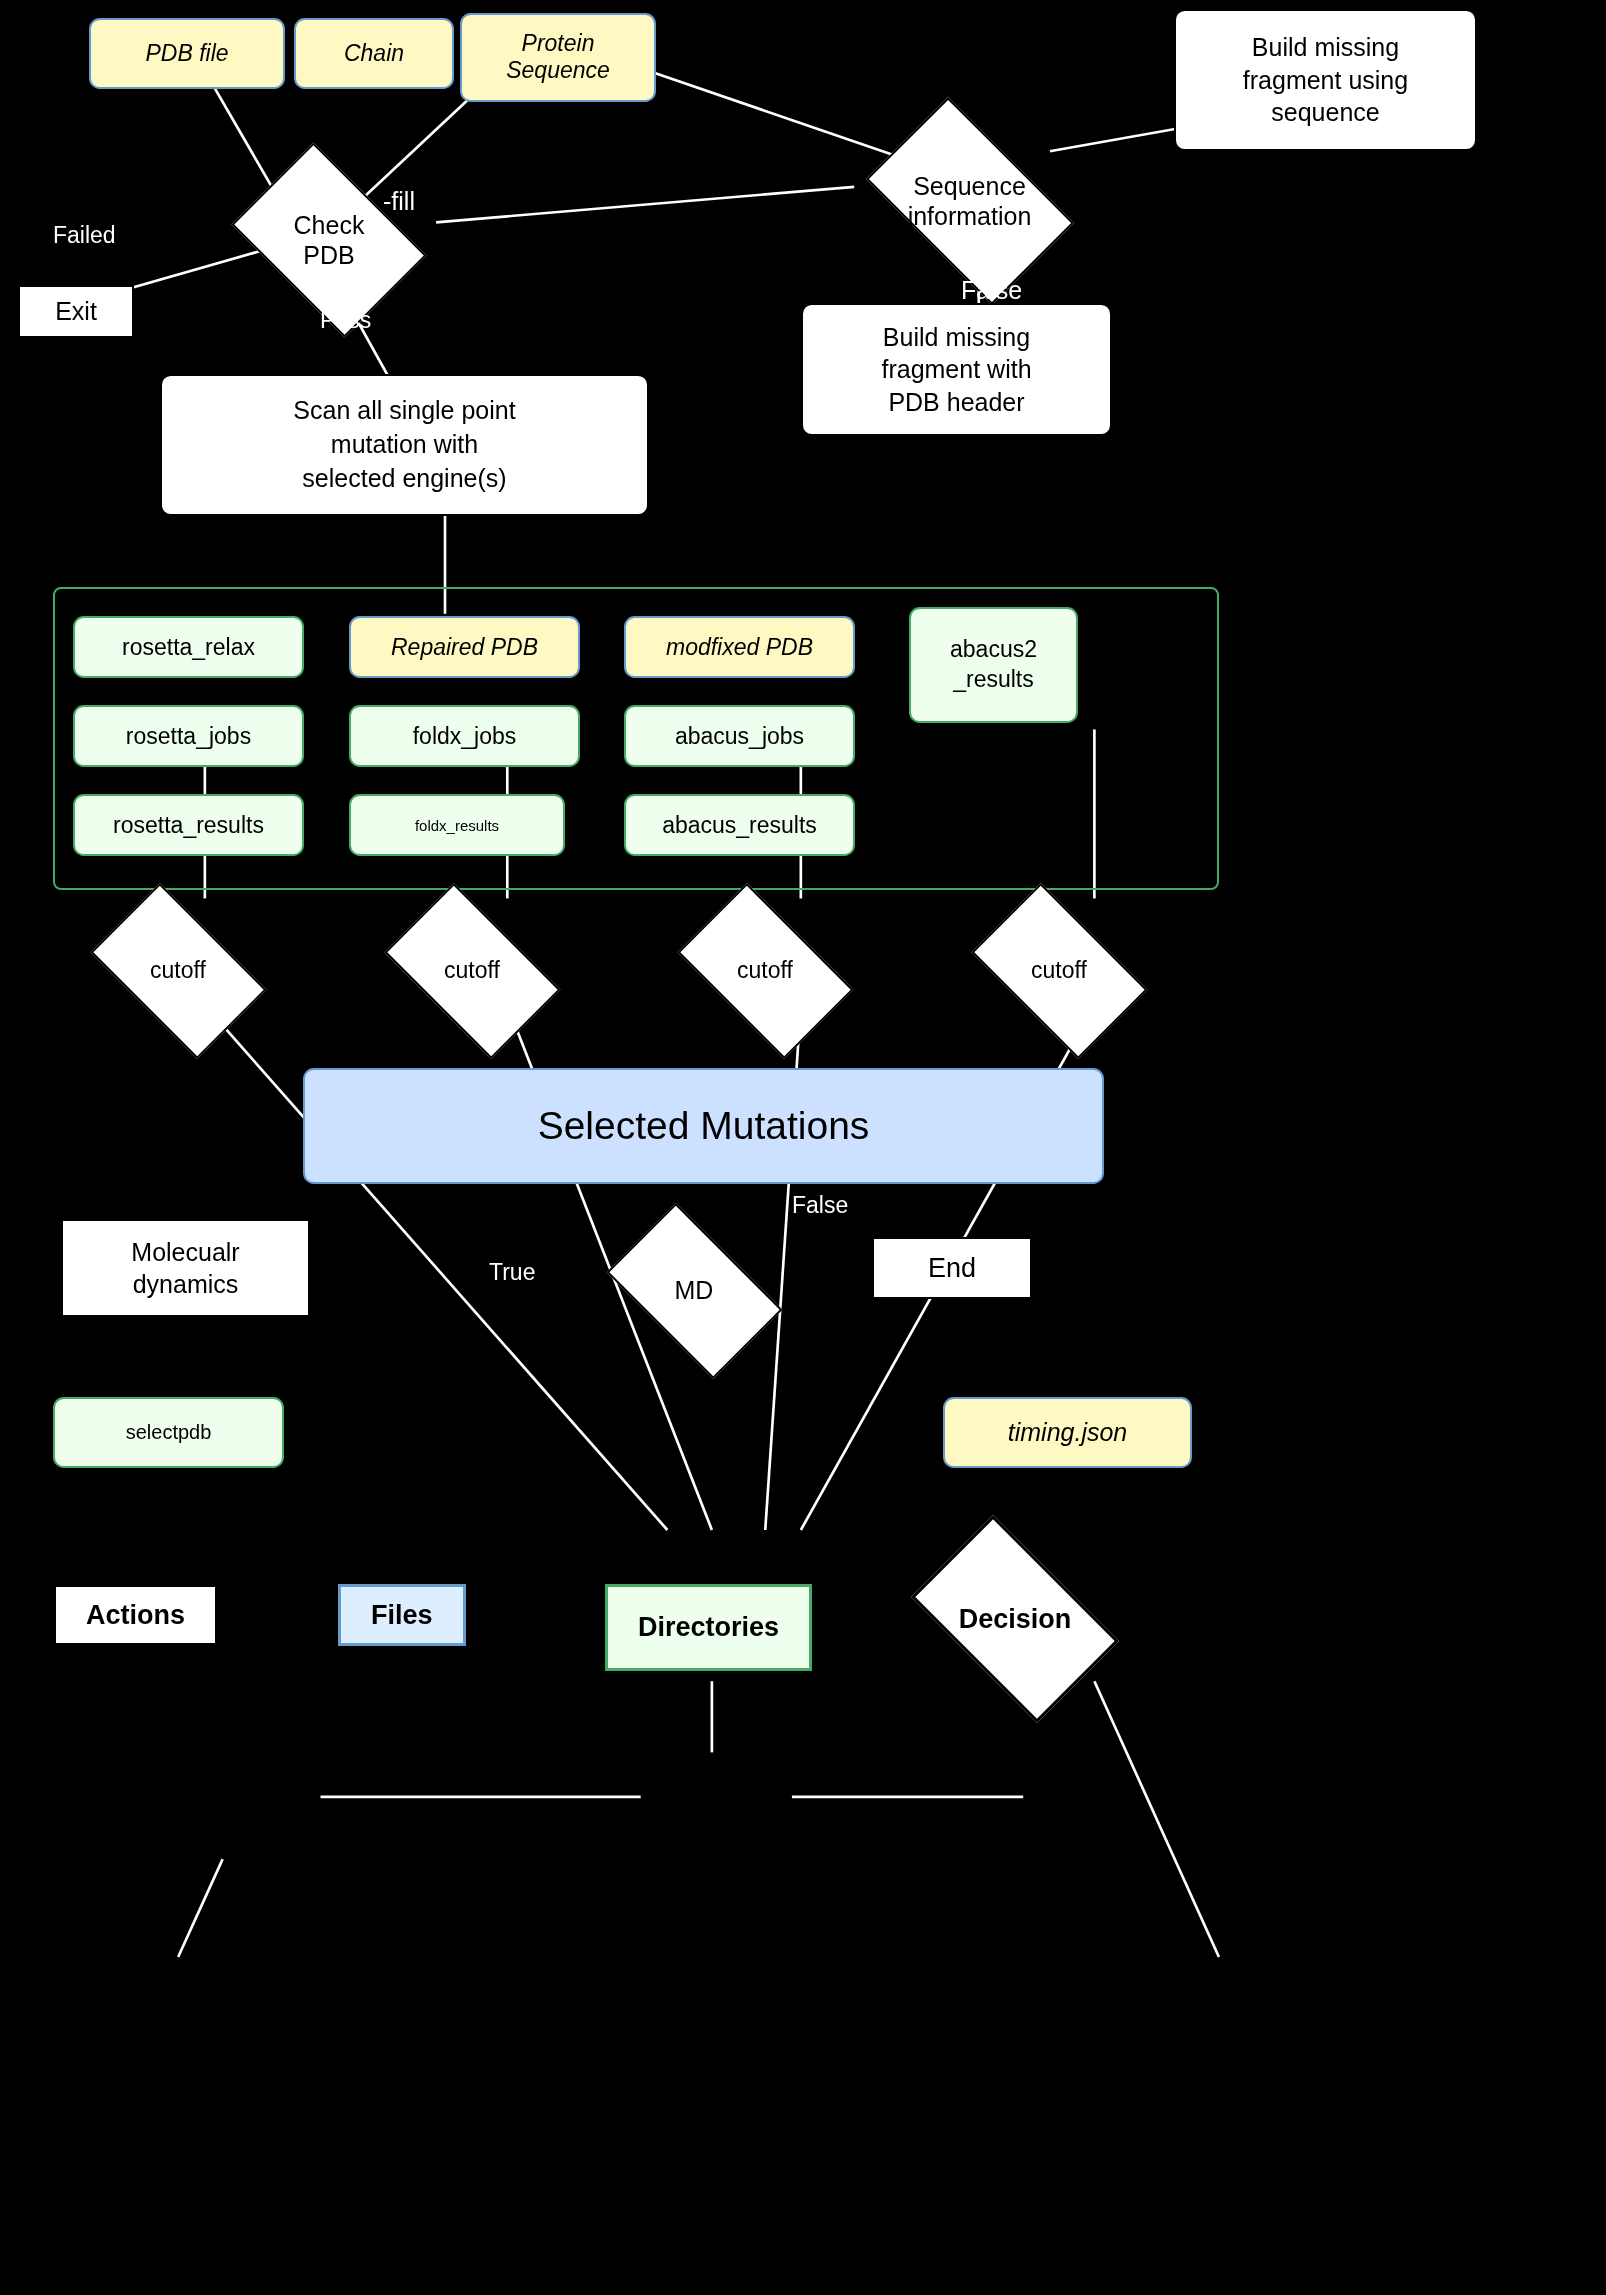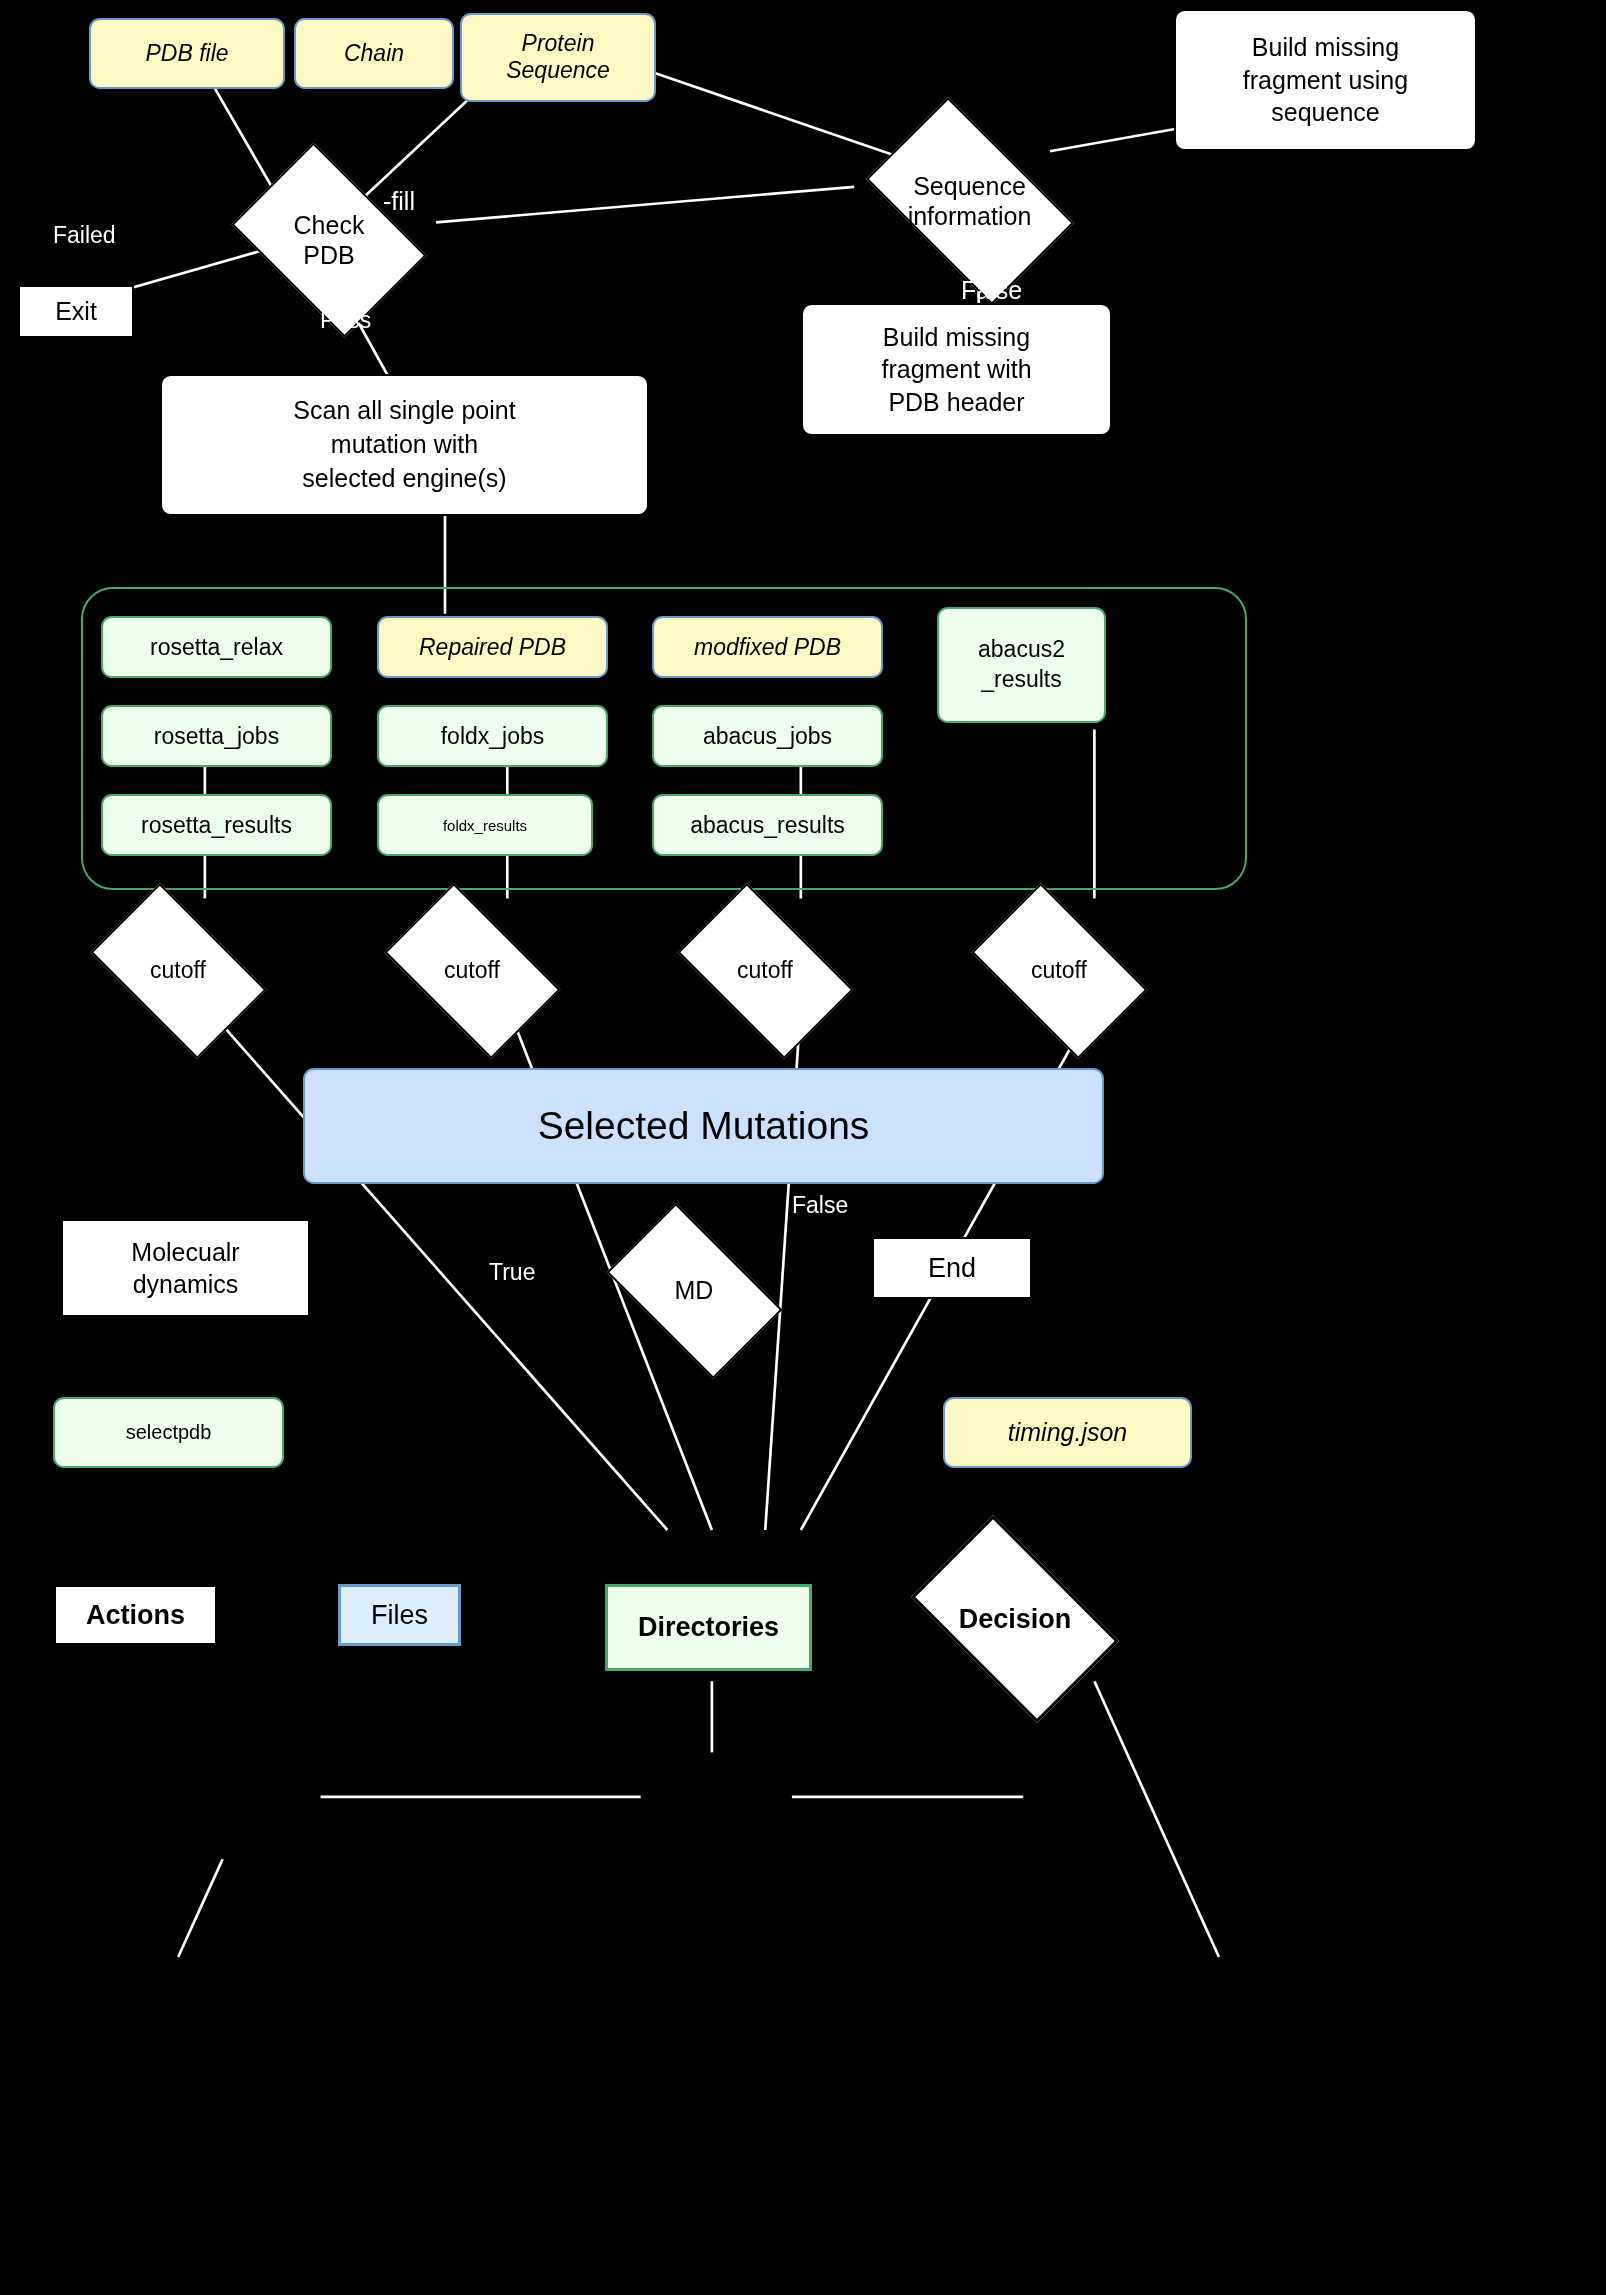--- a/index.html
+++ b/index.html
@@ -85,23 +85,22 @@
       align-items: center;
       justify-content: center;
       text-align: center;
       font-size: 36px;
     }
 
     
     .group-box {
       position: absolute;
       border: 2.7px solid #44aa66;
-      border-radius: 32px;
+      border-radius: 8px;
       background: transparent;
-      margin-left: 28px;
     }
 
     
     .lines-svg {
       position: absolute;
       top: 0;
       left: 0;
       width: 1607px;
       height: 2295px;
       pointer-events: none;
@@ -325,21 +324,21 @@
     <span>timing.json</span>
   </div>
 
   <div style="position:absolute; left:53px; top:1584px;">
     <div class="legend-rect" style="padding:12.5px 30px; font-size:27px; font-weight:bold; border:3.6px solid #000; background:#fff;">
       <span>Actions</span>
     </div>
   </div>
 
   <div style="position:absolute; left:338px; top:1584px;">
-    <div class="legend-rect blue" style="padding:12.5px 30px; font-size:27px; font-weight:normal; border:3.6px solid #6699cc; background:#ddeeff;">
+    <div class="legend-rect blue" style="padding:12.5px 30px; font-size:27px; font-weight:bold; border:3.6px solid #6699cc; background:#ddeeff;">
       <span>Files</span>
     </div>
   </div>
 
   <div style="position:absolute; left:605px; top:1584px;">
     <div class="legend-rect green" style="padding:25px 30px; font-size:27px; font-weight:bold; border:3.6px solid #44aa66; background:#eeffee;">
       <span>Directories</span>
     </div>
   </div>
 

